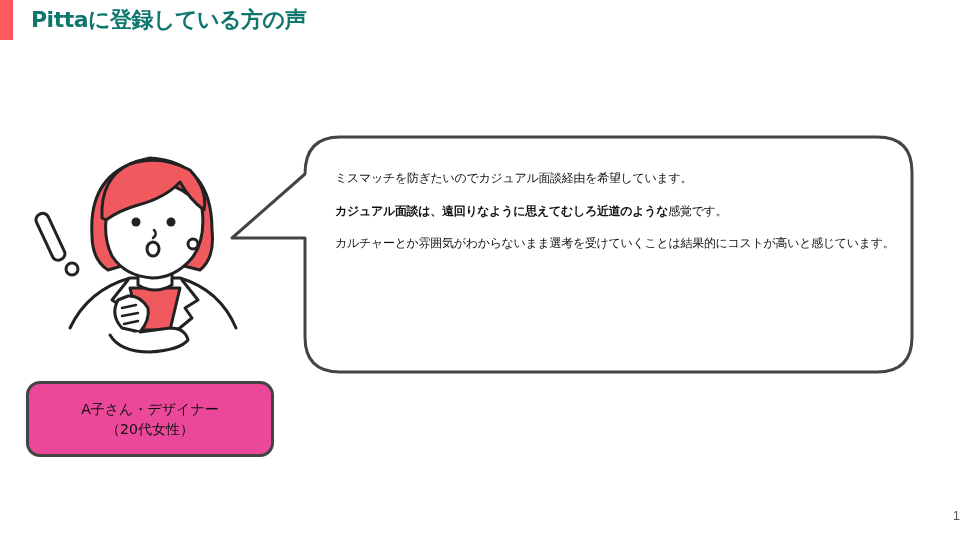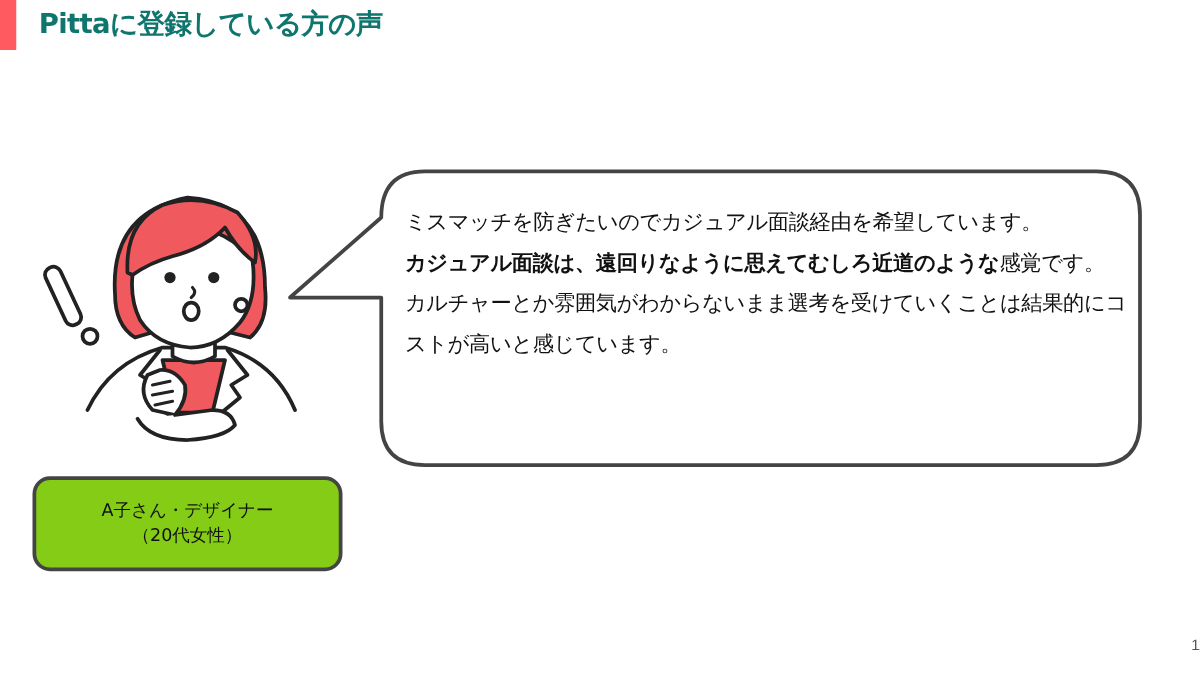--- a/index.html
+++ b/index.html
@@ -11,29 +11,29 @@
     position: absolute; left: 31px; top: 5px;
     font-family: "DejaVu Sans", sans-serif; font-weight: bold; font-size: 22px;
     letter-spacing: -0.5px; color: #0f766e; line-height: 30px;
   }
 
   .illustration { position: absolute; left: 30px; top: 140px; width: 250px; height: 230px; }
 
   .bubble-svg { position: absolute; left: 0; top: 0; width: 960px; height: 540px; pointer-events: none; }
 
   .bubble-text {
-    position: absolute; left: 324px; top: 162px; width: 580px;
-    font-family: "DejaVu Sans", sans-serif; font-size: 17px; line-height: 32.5px;
+    position: absolute; left: 335px; top: 162px; width: 580px;
+    font-family: "DejaVu Sans", sans-serif; font-size: 12px; line-height: 32.5px;
     color: #111; letter-spacing: -0.3px;
   }
   .bubble-text .bold { font-weight: bold; }
 
   .persona-box {
     position: absolute; left: 26px; top: 381px; width: 248px; height: 76px;
-    border: 3px solid #444; border-radius: 14px; background: #84cc16;
+    border: 3px solid #444; border-radius: 14px; background: #ec4899;
     display: flex; flex-direction: column; align-items: center; justify-content: center;
     font-family: "DejaVu Sans", sans-serif; font-size: 14px; line-height: 20px; color: #111;
   }
 
   .page-number {
     position: absolute; left: 909px; top: 509px;
     font-family: "Liberation Sans", sans-serif; font-size: 12px; color: #555; margin-left: 44px;
   }
 </style>
 </head>

